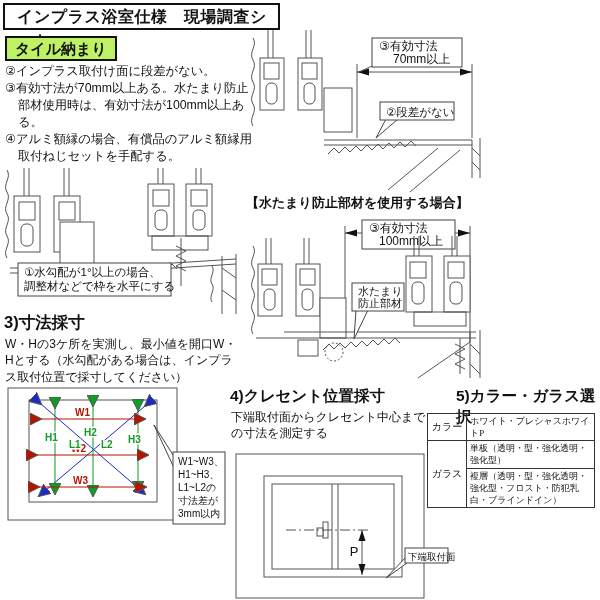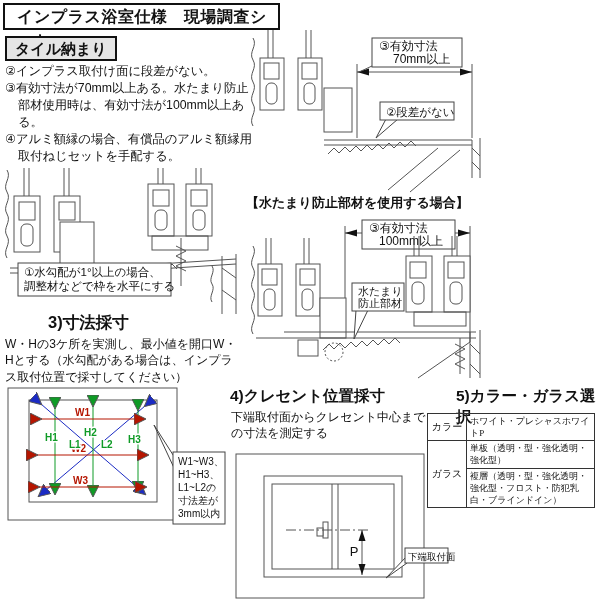--- a/index.html
+++ b/index.html
@@ -14,27 +14,27 @@
   .title-box {
     left:3px; top:3px; width:277px; height:27px;
     border:2px solid #111; box-sizing:border-box;
     font-size:16px; font-weight:bold; line-height:24px; padding-left:12px;
     letter-spacing:0.5px; background:#fff;
   }
   .sub-box {
     left:5px; top:36px; width:112px; height:25px;
     border:2px solid #111; box-sizing:border-box;
     font-size:15px; font-weight:bold; line-height:22px; padding-left:8px;
-    background:#e5e5e5;
+    background:#bef264;
   }
   .spec-list { left:5px; top:63px; width:252px; font-size:12.3px; line-height:1.38; }
   .spec-list div { padding-left:1.05em; text-indent:-1.05em; }
 
   .h-num { font-weight:bold; font-size:16.5px; }
-  .measure-h { left:4px;  top:312px;margin-left:44px; }
+  .measure-h { left:4px;  top:312px; }
   .cres-h    { left:230px; top:386px; font-size:15.5px; }
   .cg-h      { left:424px; top:386px; font-size:15.5px;margin-left:32px; }
   .body-txt  { font-size:12px; line-height:1.36; }
   .measure-d { left:5px;   top:336px; width:232px; }
   .cres-d    { left:231px; top:409px; width:202px; }
   .water-h   { left:246px; top:194px; font-size:13px; font-weight:bold; }
 
   
   svg.dwg { position:absolute; overflow:visible; }
   .dwg rect,.dwg path,.dwg line,.dwg circle,.dwg polyline { fill:none; stroke:#555; stroke-width:1; }

